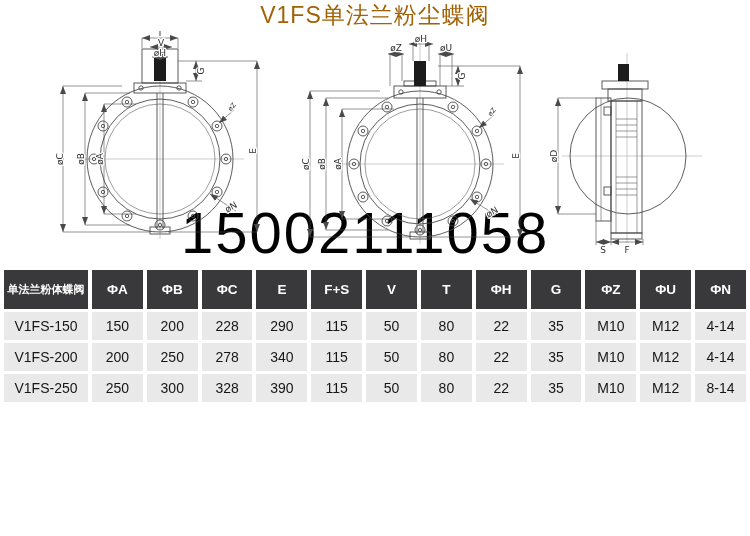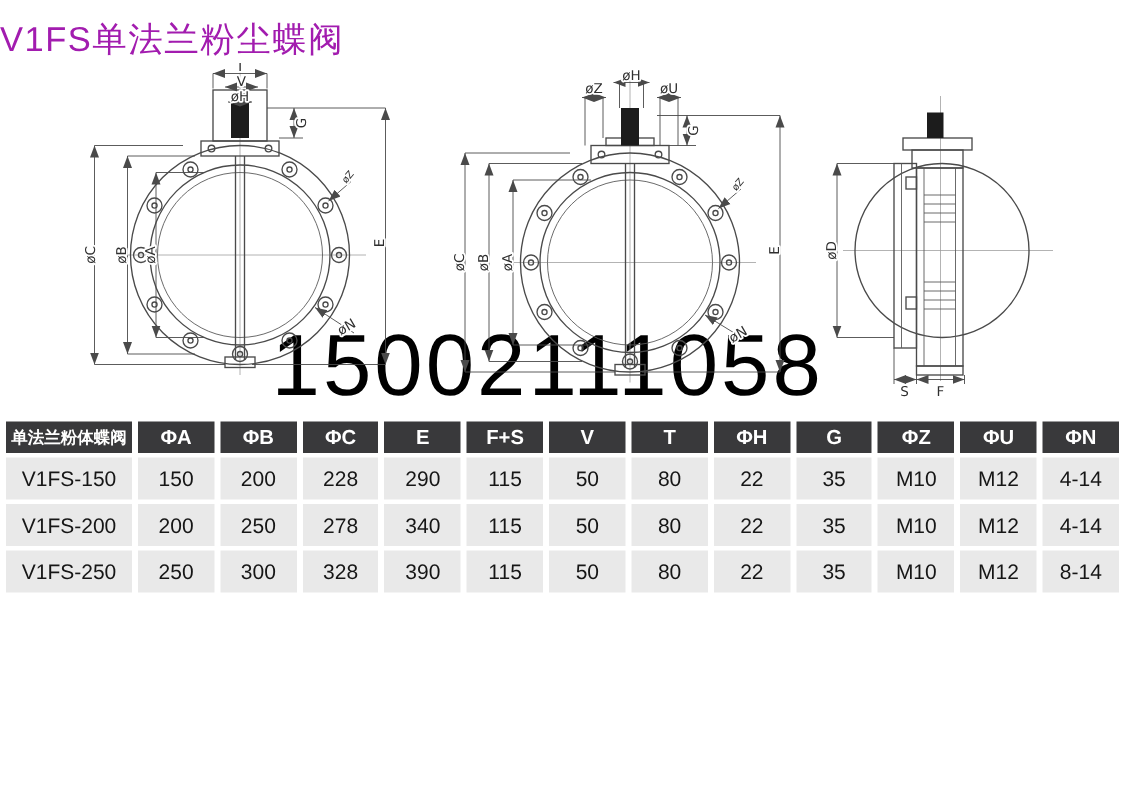--- a/index.html
+++ b/index.html
@@ -1,21 +1,21 @@
 <!DOCTYPE html>
 <html><head>
 <meta charset="utf-8">
 <style>
   html,body{margin:0;padding:0;}
   body{
     width:750px;height:536px;background:#ffffff;position:relative;overflow:hidden;
     font-family:"Liberation Sans",sans-serif;
   }
   .page-title{
-    text-align:left;font-size:23px;color:#a21caf;padding-top:11px;
+    text-align:center;font-size:23px;color:#a16207;
     letter-spacing:1px;font-weight:500;height:29px;
   }
   .drawing-area{position:relative;width:750px;height:236px;margin-top:2px;}
   .watermark{
     position:absolute;left:181px;top:168px;z-index:0;
     font-size:58px;color:#000000;letter-spacing:2px;font-weight:400;white-space:nowrap;
   }
   svg.draw{position:absolute;left:0;top:0;z-index:1;}
   .ln{stroke:#4a4a4a;stroke-width:0.9;fill:none;}
   .thin{stroke:#5a5a5a;stroke-width:0.6;fill:none;}
@@ -26,21 +26,21 @@
     font-family:"DejaVu Sans",sans-serif;font-size:9px;fill:#2f2f2f;text-anchor:middle;
     paint-order:stroke;stroke:#ffffff;stroke-width:2.4px;stroke-linejoin:round;
   }
   text.sm{font-size:6.5px;}
   table.spec{
     border-collapse:separate;border-spacing:4px 3px;width:750px;table-layout:fixed;
     margin-top:0;
   }
   table.spec th,table.spec td{text-align:center;vertical-align:middle;overflow:hidden;padding:0;}
   table.spec thead th{
-    background:#39393b;color:#ffffff;font-size:13.5px;font-weight:bold;height:21px;
+    background:#39393b;color:#ffffff;font-size:13.5px;font-weight:bold;height:39px;
   }
   table.spec thead th.corner{font-size:11px;}
   table.spec tbody td{
     background:#e9e9e9;color:#161616;font-size:14px;height:28px;
   }
 </style>
 </head>
 <body>
 
 <div class="page-title">V1FS单法兰粉尘蝶阀</div>

